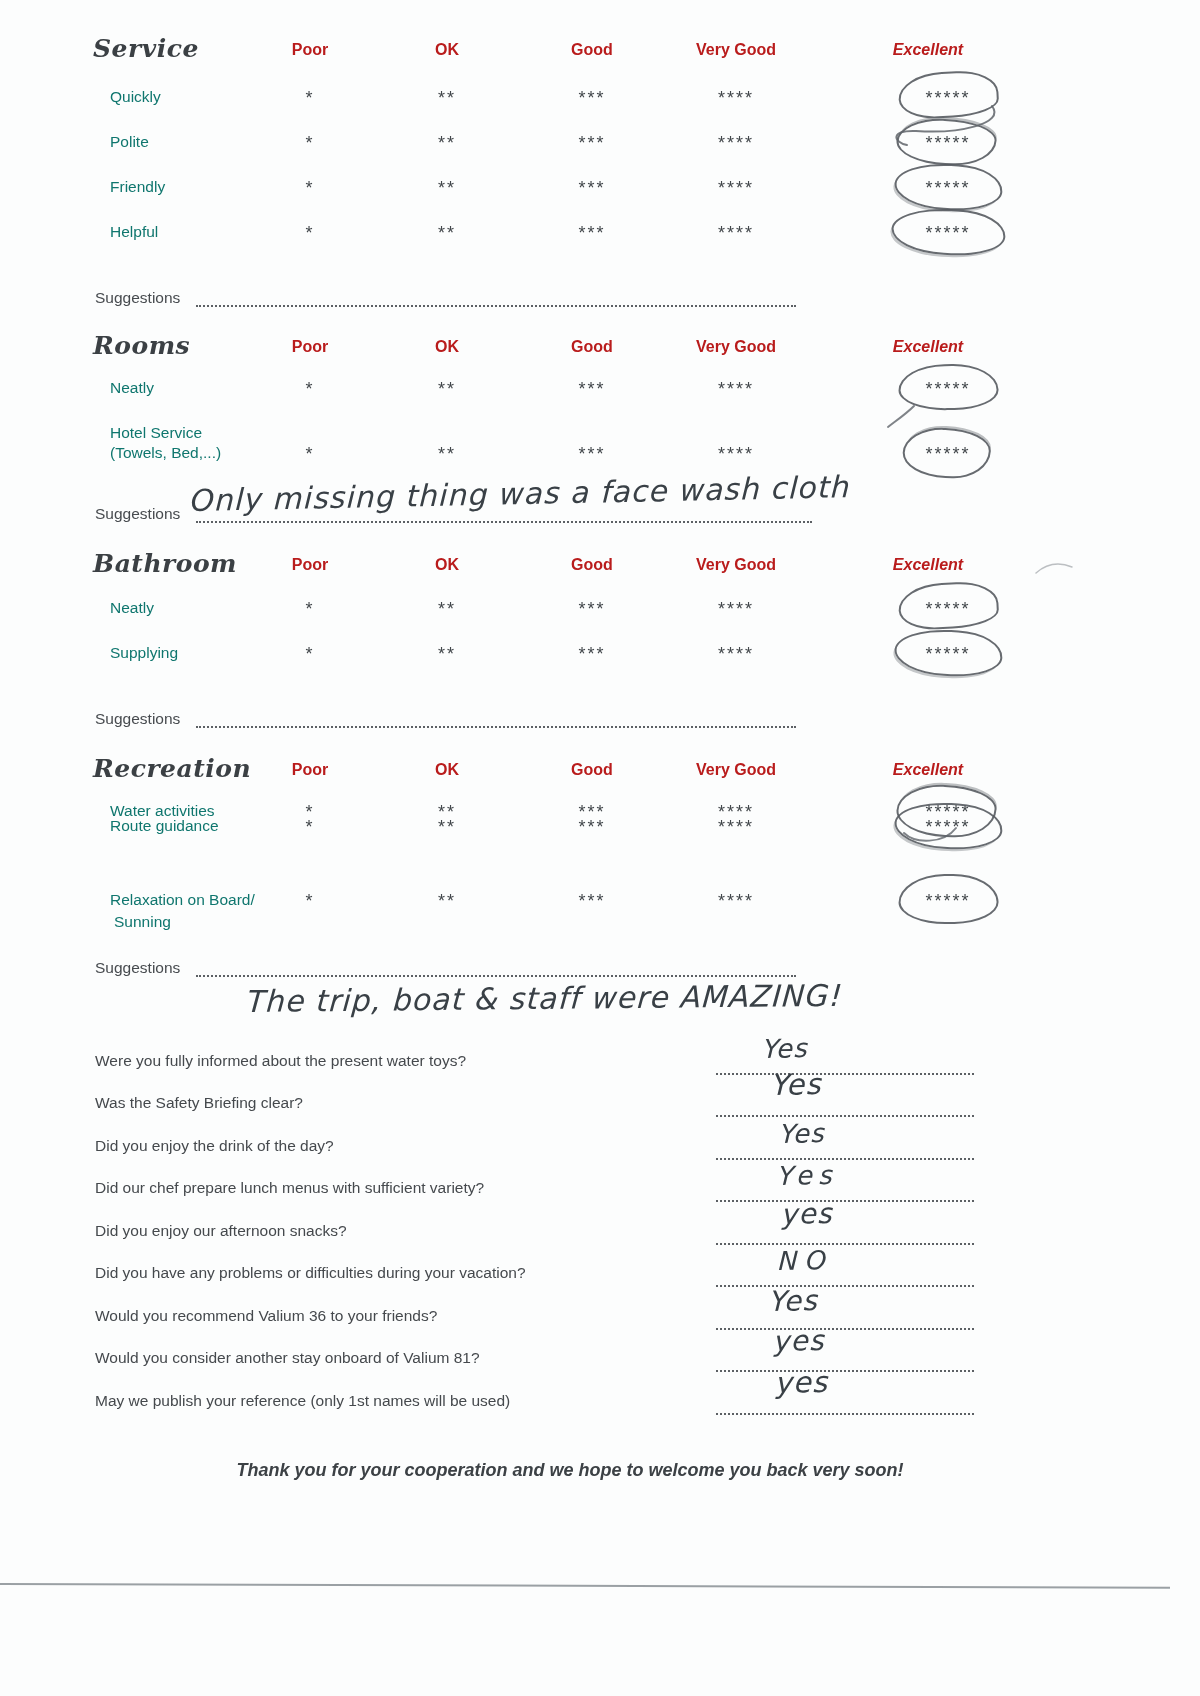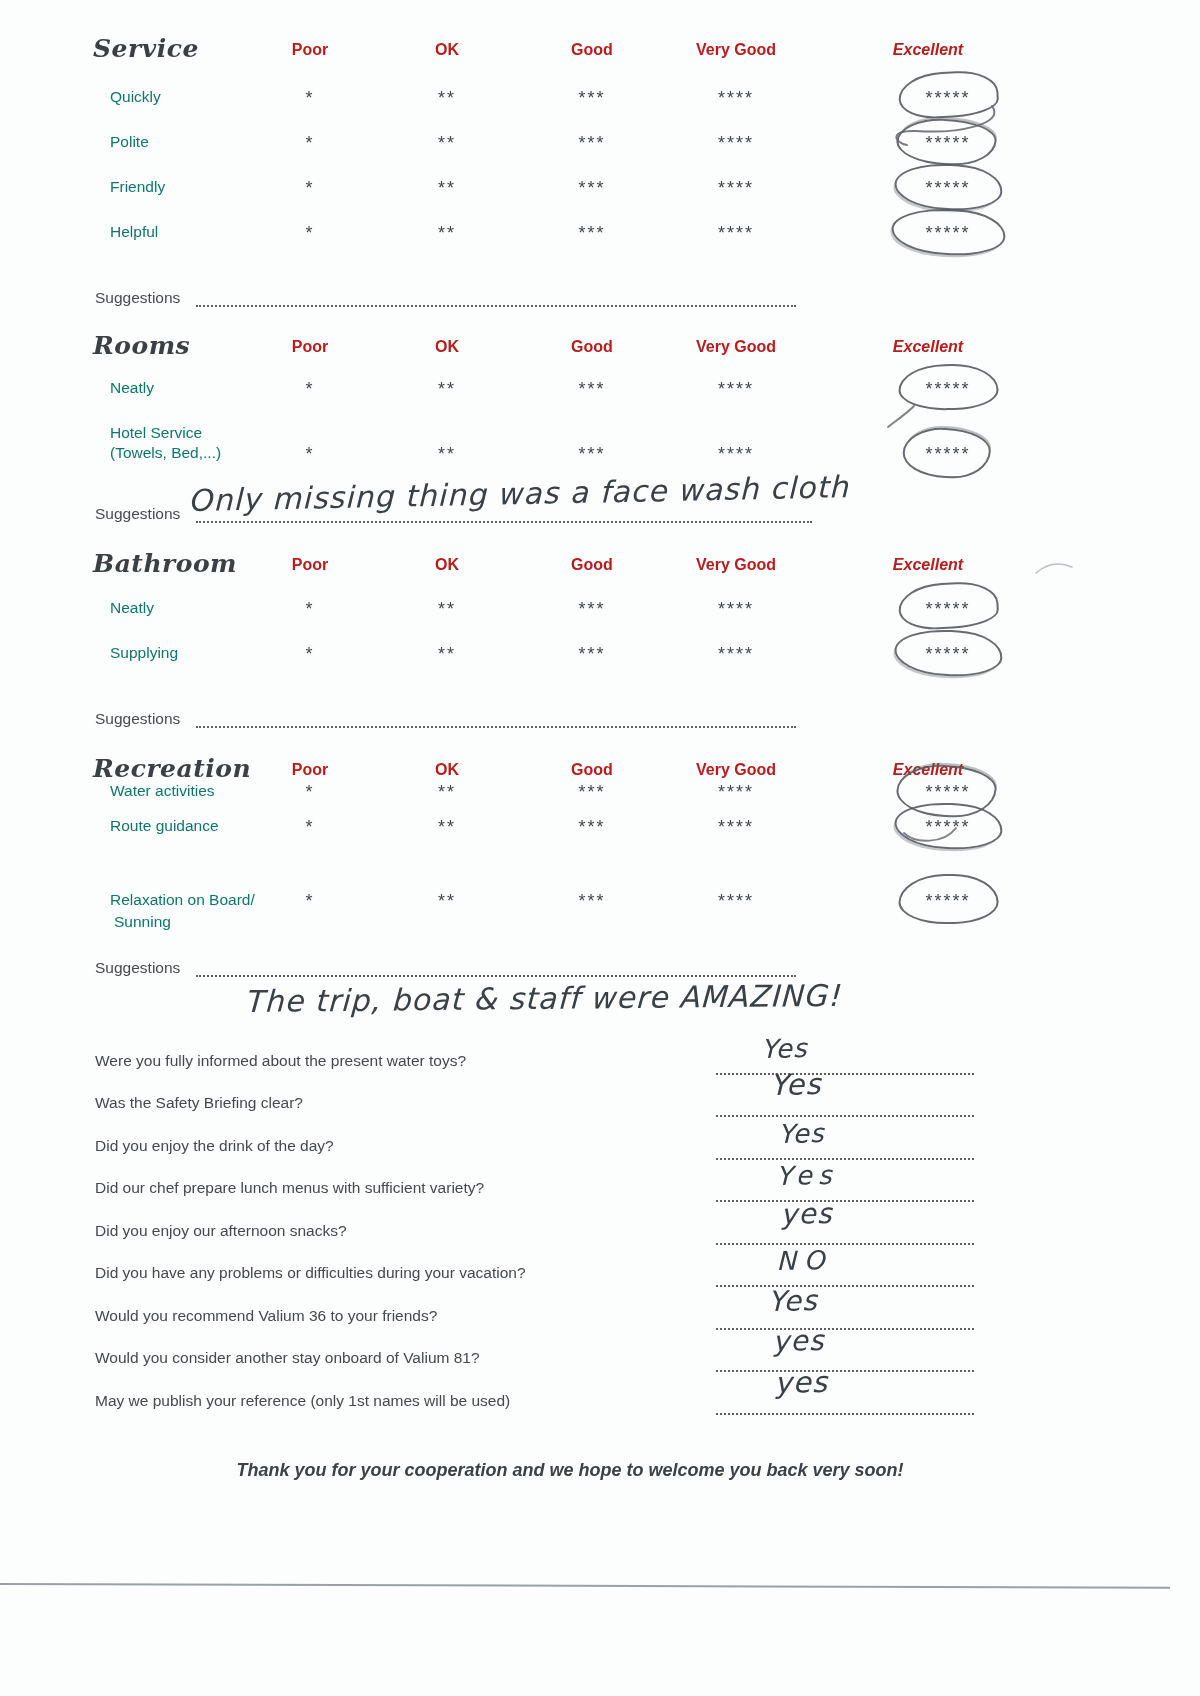--- a/index.html
+++ b/index.html
@@ -226,21 +226,21 @@
 
   <div class="sec-head" style="top:754px">
     <div class="sec-title">Recreation</div>
     <div class="col col-poor">Poor</div>
     <div class="col col-ok">OK</div>
     <div class="col col-good">Good</div>
     <div class="col col-vgood">Very Good</div>
     <div class="col col-exc">Excellent</div>
   </div>
 
-  <div class="rrow" style="top:782px">
+  <div class="rrow" style="top:802px">
     <div class="rlabel">Water activities</div>
     <div class="stars st-poor">*</div>
     <div class="stars st-ok">**</div>
     <div class="stars st-good">***</div>
     <div class="stars st-vgood">****</div>
     <div class="stars st-exc">
       <span class="hand-circle hc-b" style="height:48px"></span>
       <span>*****</span>
     </div>
   </div>

